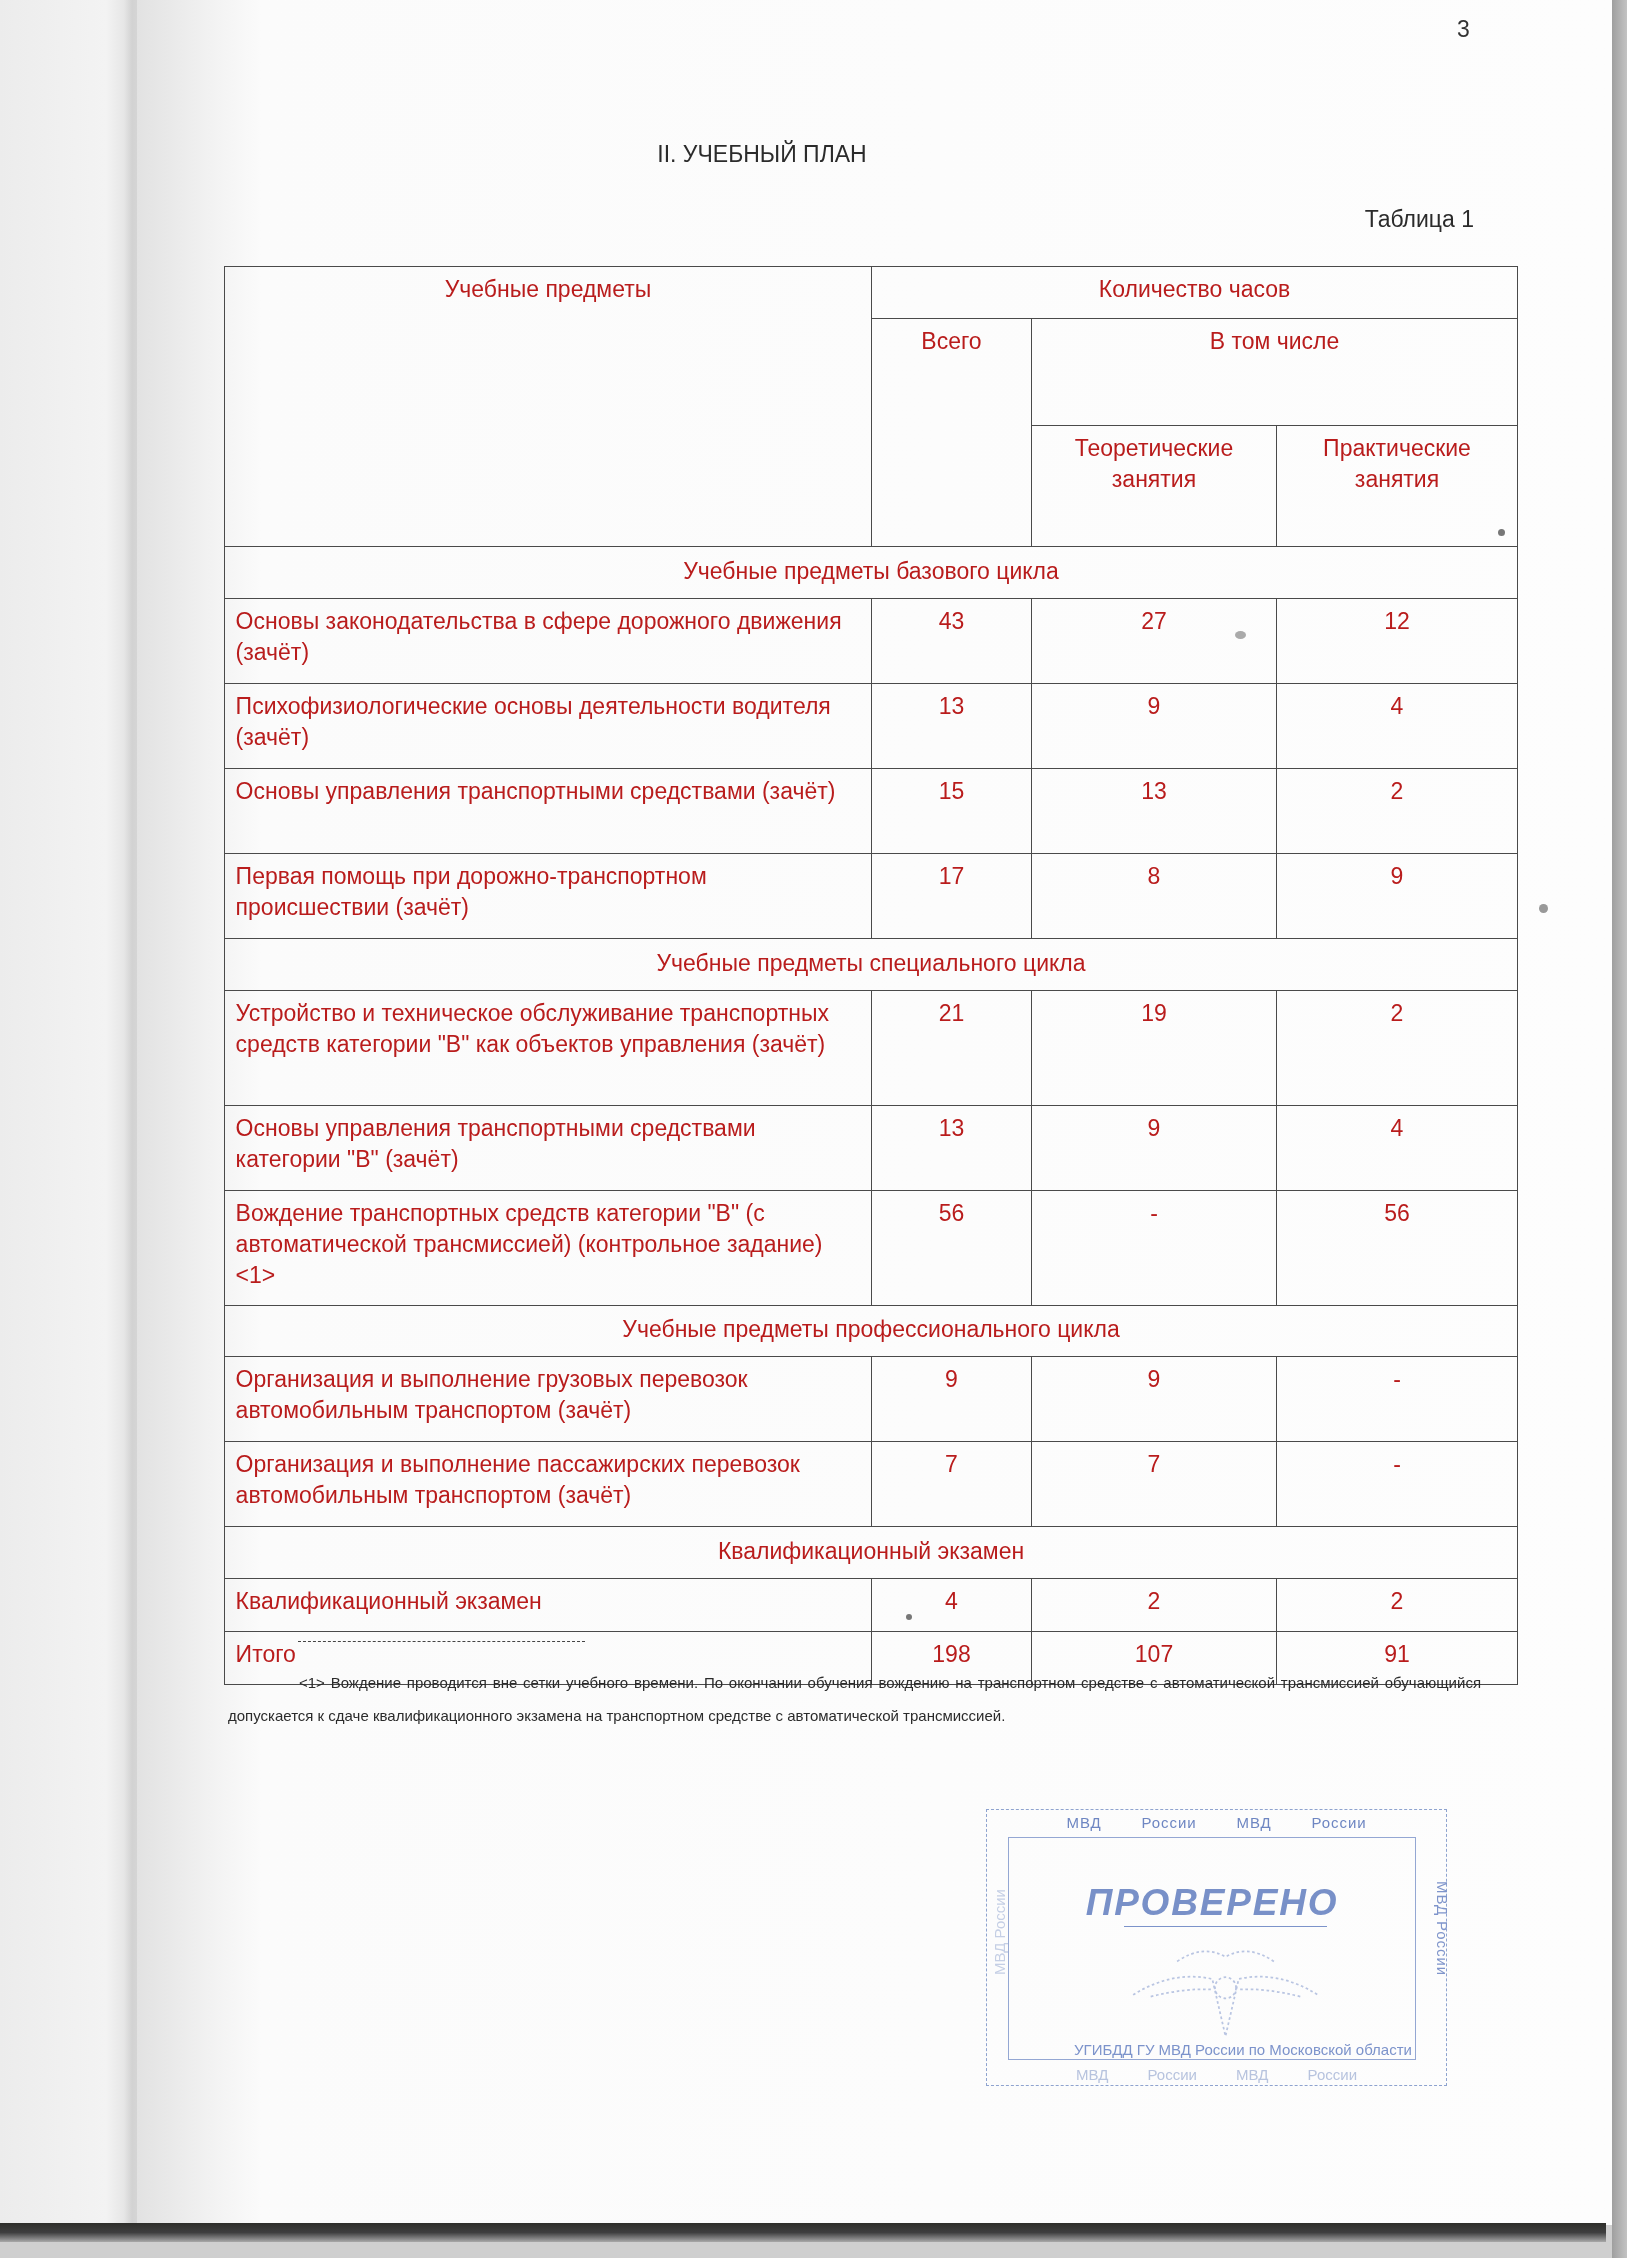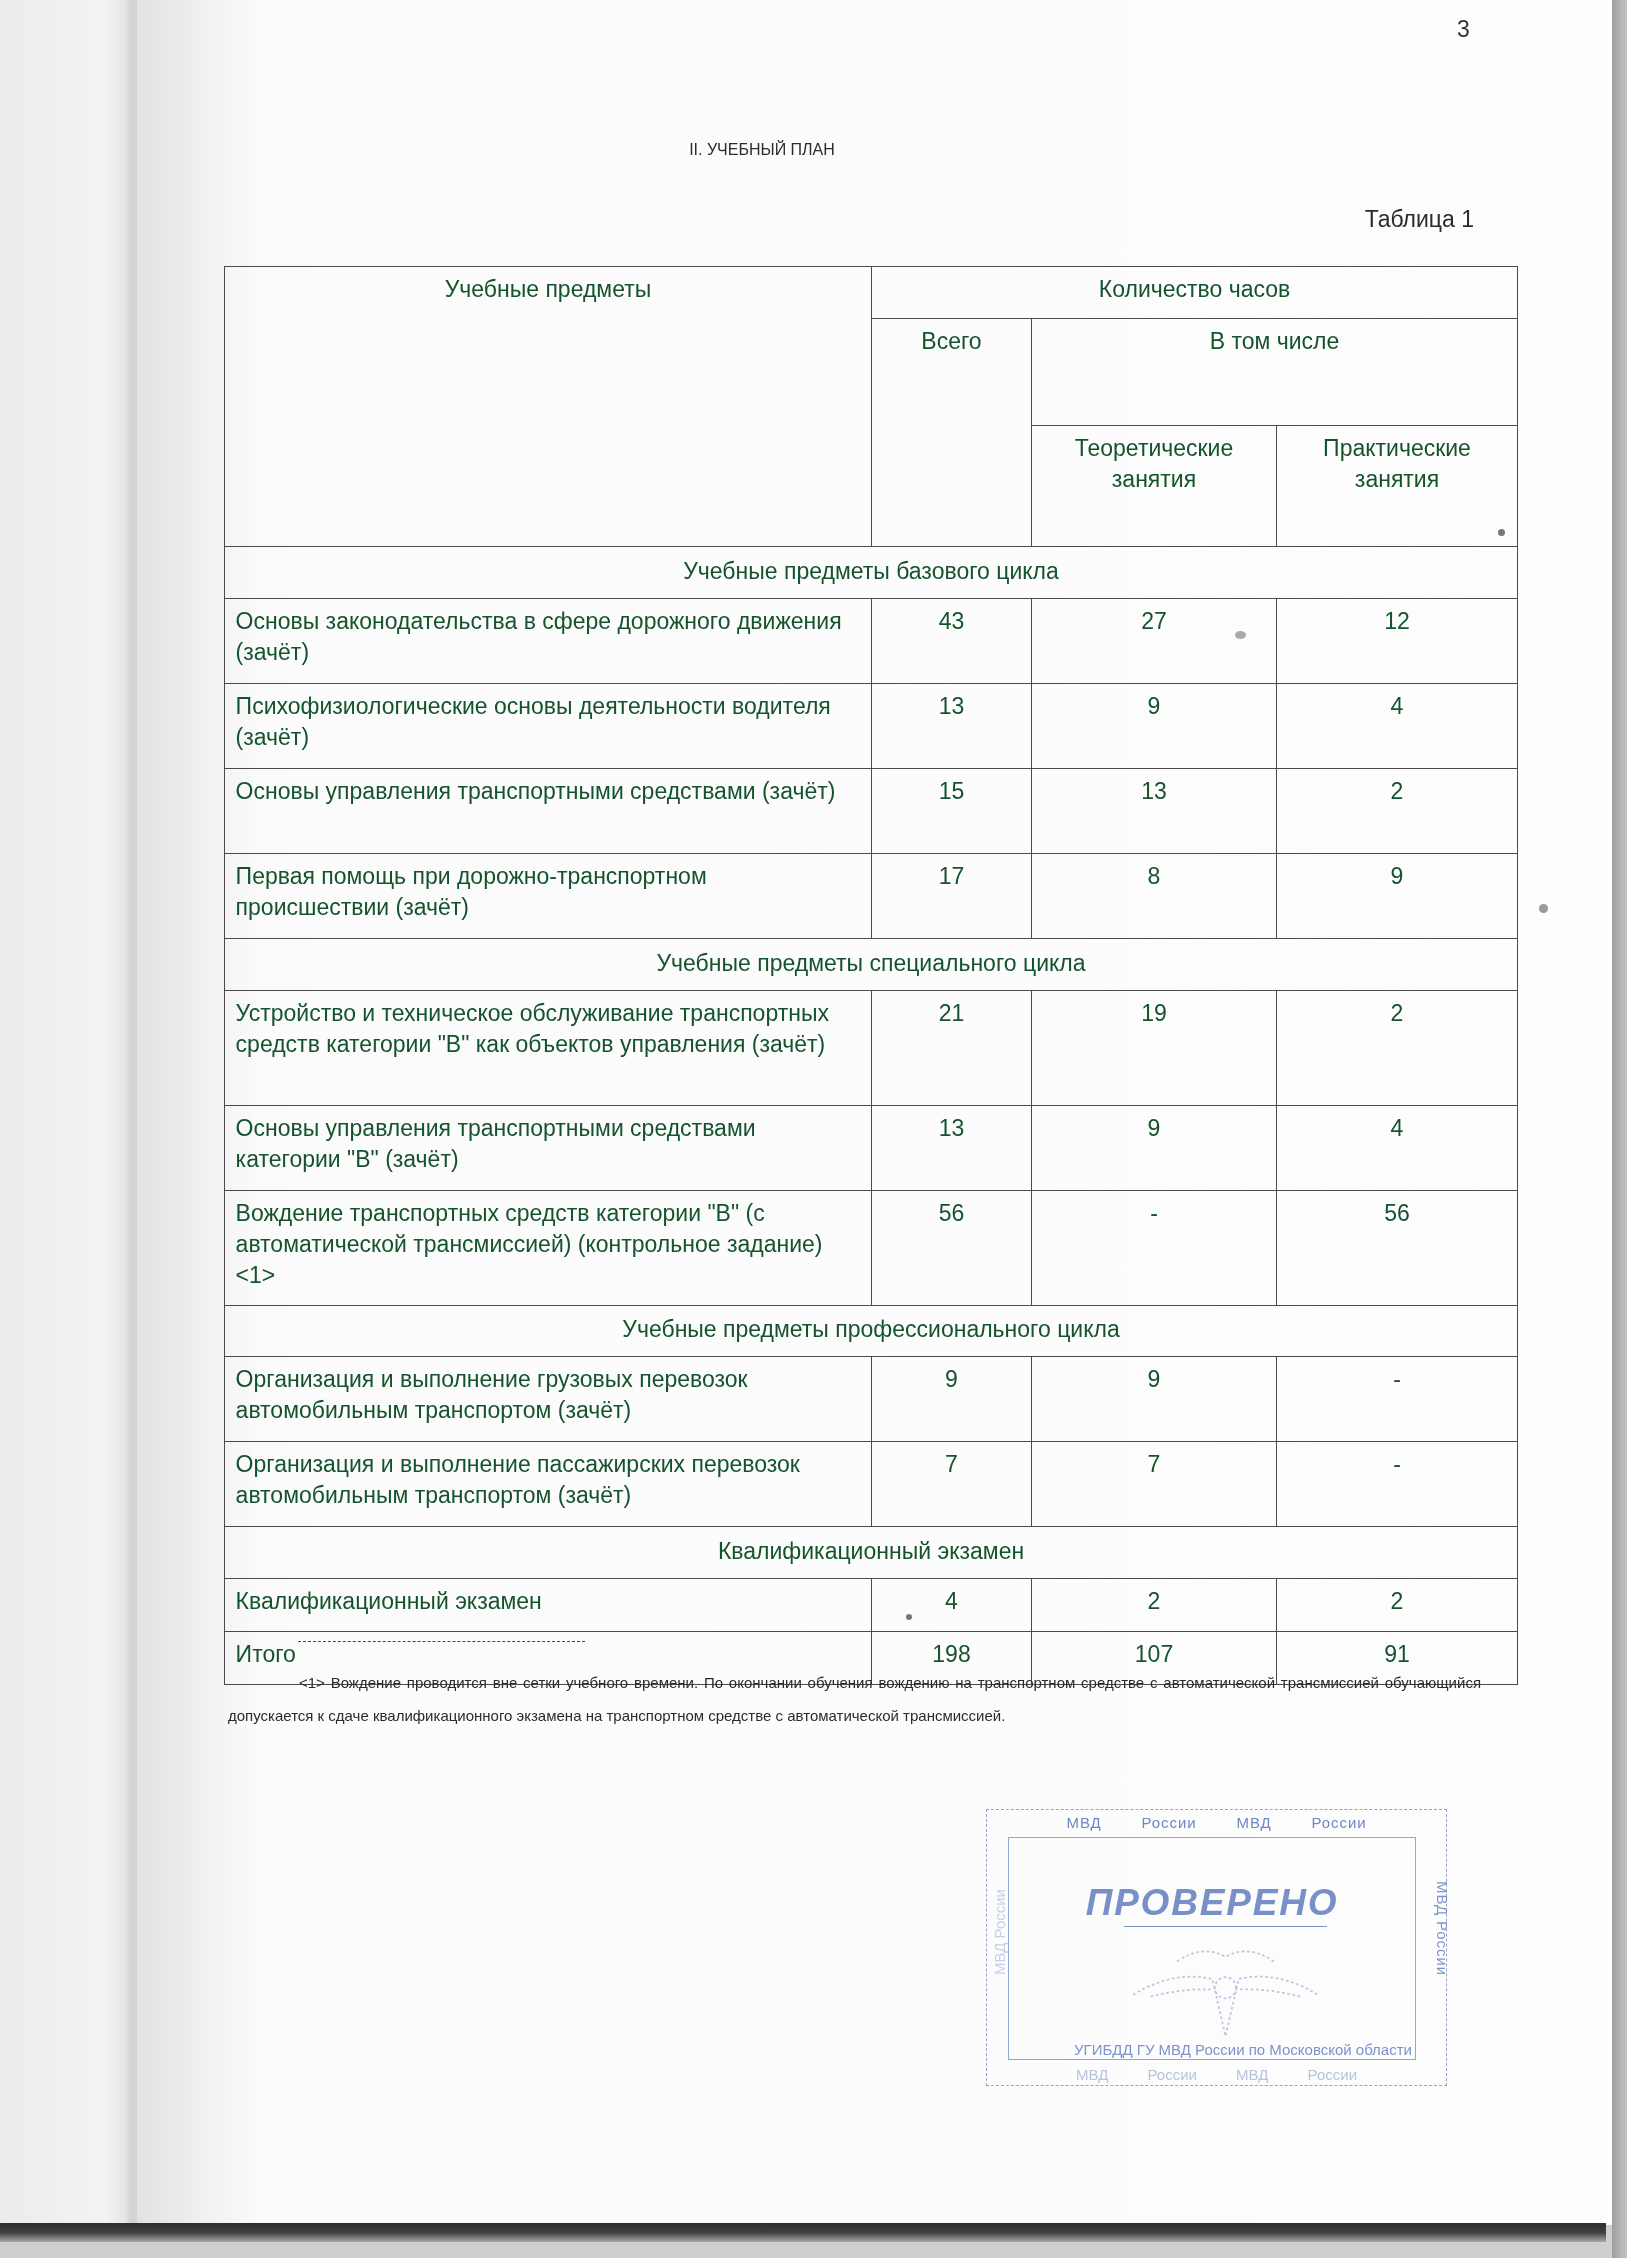--- a/index.html
+++ b/index.html
@@ -23,29 +23,29 @@
   }
   .right-shadow {
     position: absolute; left: 1612px; top: 0; width: 16px; height: 2258px;
     background: linear-gradient(to right, #9f9f9f, #c5c5c5);
   }
   .page-number {
     position: absolute; left: 1457px; top: 16px; font-size: 23px; color: #333;
   }
   .section-title {
     position: absolute; left: 0; width: 1400px; top: 141px; text-align: center;
-    font-size: 16px; color: #2b2b2b; padding-left: 124px; box-sizing: border-box;
+    font-size: 23px; color: #2b2b2b; padding-left: 124px; box-sizing: border-box;
   }
   .table-caption {
     position: absolute; right: 154px; top: 206px; font-size: 23px; color: #2b2b2b;
   }
   table.plan {
     position: absolute; left: 224px; top: 266px; width: 1292px;
     border-collapse: collapse; table-layout: fixed;
-    font-size: 23px; color: #14532d;
+    font-size: 23px; color: #b91c1c;
   }
   table.plan td, table.plan th {
     border: 1.8px solid #4a4a4a; vertical-align: top; font-weight: normal;
     padding: 7px 10.6px; line-height: 31px;
   }
   table.plan th { text-align: center; }
   td.subj { text-align: left; }
   td.num { text-align: center; }
   tr.section td { text-align: center; padding-top: 8.8px; height: 35px; }
   .col-subj { width: 647px; }

